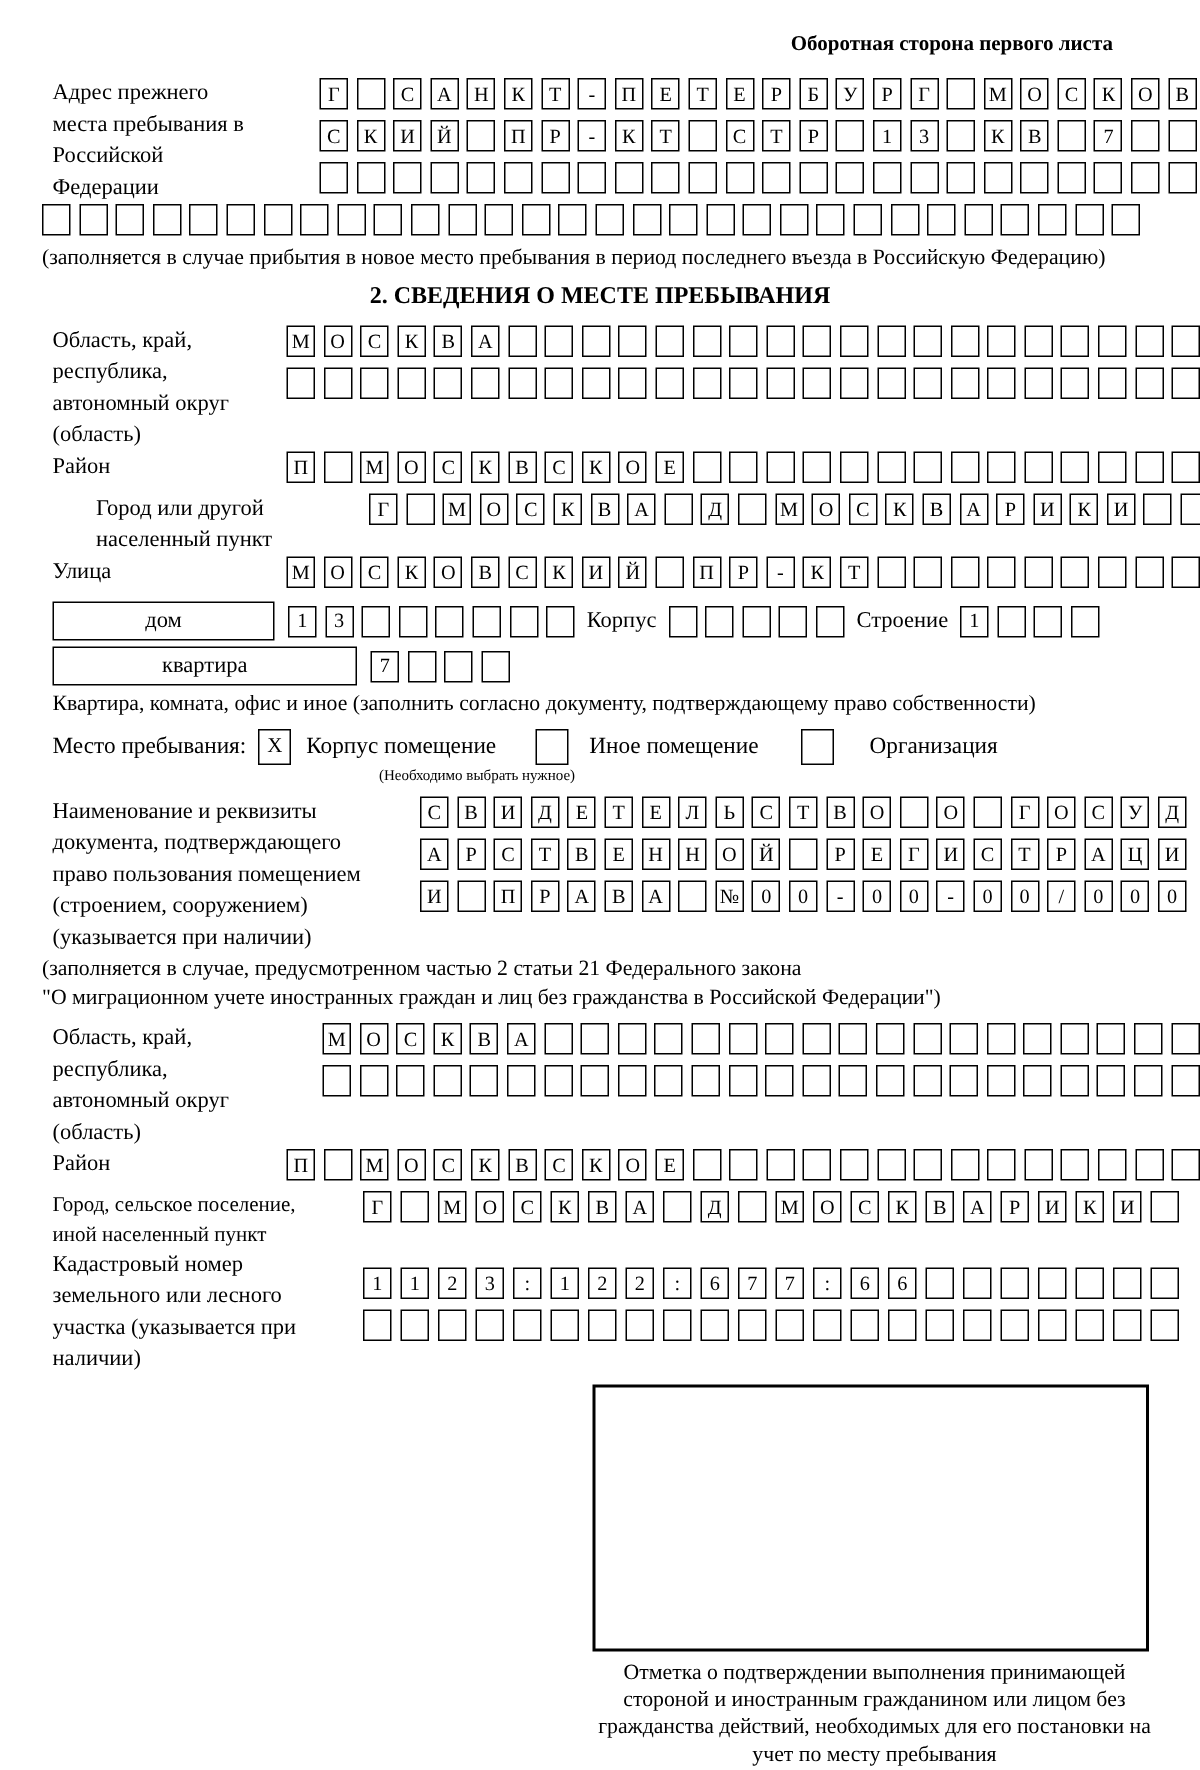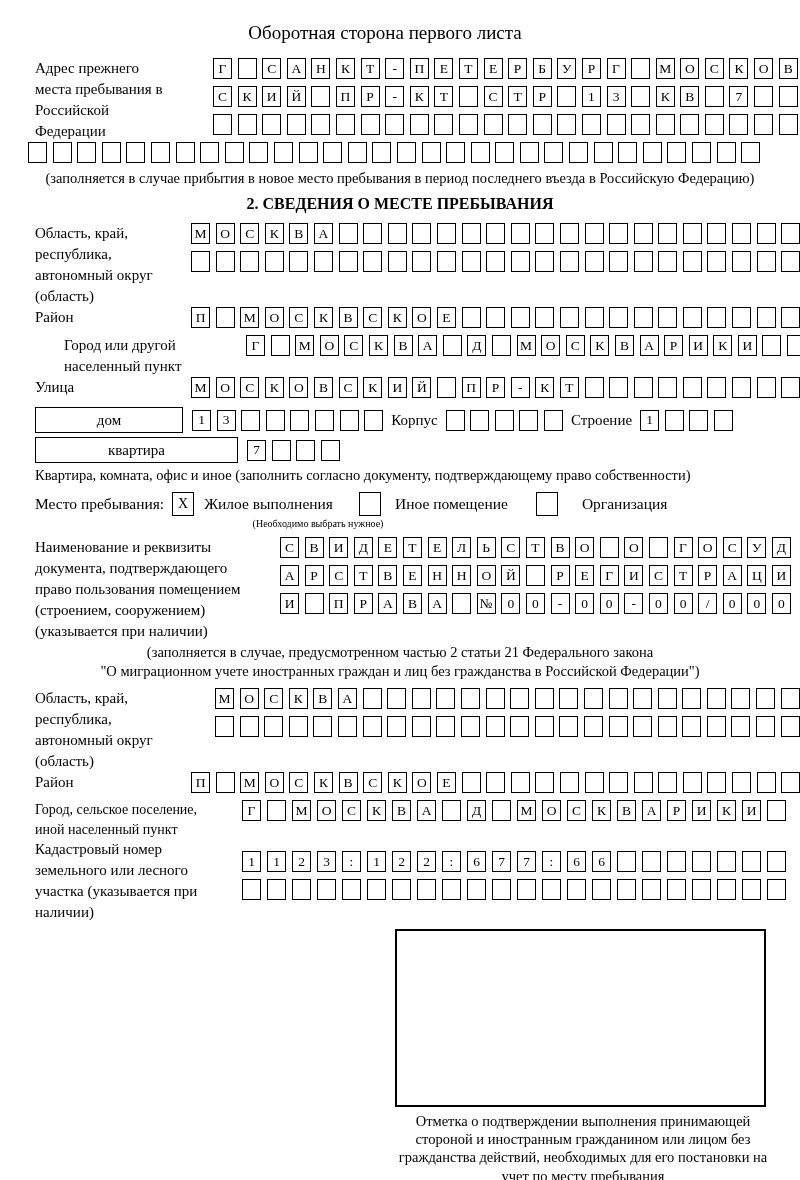--- a/index.html
+++ b/index.html
@@ -1,36 +1,36 @@
 <!DOCTYPE html>
 <html><head>
 <meta charset="utf-8">
 <style>
   * { box-sizing: border-box; }
   html,body { margin:0; padding:0; background:#fff; color:#000;
     font-family:"Liberation Serif", serif; }
   .page { width:800px; height:1180px; padding:12px 28px 0 28px; overflow:hidden; }
 
-  .hdr { text-align:center; font-size:19px; padding:10px 30px 14px 0; }
+  .hdr { text-align:right; font-size:14px; padding:10px 30px 14px 0;font-weight:bold; }
 
   .frow { display:flex; align-items:flex-start;gap:35px; }
   .flabel { flex:0 0 auto; font-size:15px; line-height:1.4; padding-left:7px; }
   .fcells { flex:0 0 auto; }
 
   .cells { display:flex; gap:5.6px; margin-bottom:7px; }
   .cells.gap6 { gap:6px; }
   .cell { flex:0 0 auto; width:19px; height:21px; border:1.5px solid #000;
     display:flex; align-items:center; justify-content:center;
     font-size:13.5px; line-height:1; }
 
   .w150{width:150px;} .w128{width:128px;} .w154{width:154px;margin-left:29px;}
   .w217{width:217px;} .w152{width:152px;} .w179{width:179px;}
   .fs14{font-size:14px;}
 
-  .note { font-size:14.5px; text-align:center; margin:2px 0 8px 0; }
+  .note { font-size:14.5px; margin:2px 0 8px 0; }
   .note-left { font-size:14.5px; text-align:left; margin:2px 0 8px 7px; }
   .sect-title { font-size:16px; font-weight:bold; text-align:center; margin:6px 0 10px 0; }
 
   .inline-row { display:flex; align-items:center; margin:2px 0 4px 7px; }
   .wbox { border:1.5px solid #000; height:26px; display:flex; align-items:center;
     justify-content:center; font-size:15px; flex:0 0 auto; }
   .wbox.dom { width:148px; margin-right:9px; }
   .wbox.kv { width:203px; margin-right:9px; }
   .inline-lbl { font-size:15px; margin:0 8px; }
 
@@ -359,21 +359,21 @@
         <span class="cell"></span>
         <span class="cell"></span>
         <span class="cell"></span>
       </div>
   </div>
   <div class="note-left">Квартира, комната, офис и иное (заполнить согласно документу, подтверждающему право собственности)</div>
 
   <div class="stay-row">
     <span>Место пребывания:</span>
     <span class="chk" style="margin:0 10px 0 8px">X</span>
-    <span>Жилое выполнения</span>
+    <span>Корпус помещение</span>
     <span class="chk" style="margin:0 14px 0 26px"></span>
     <span>Иное помещение</span>
     <span class="chk" style="margin:0 24px 0 28px"></span>
     <span>Организация</span>
   </div>
   <div class="stay-note">(Необходимо выбрать нужное)</div>
 
   <div class="frow">
     <div class="flabel w217">Наименование и реквизиты документа, подтверждающего право пользования помещением (строением, сооружением) (указывается при наличии)</div>
     <div class="fcells">

